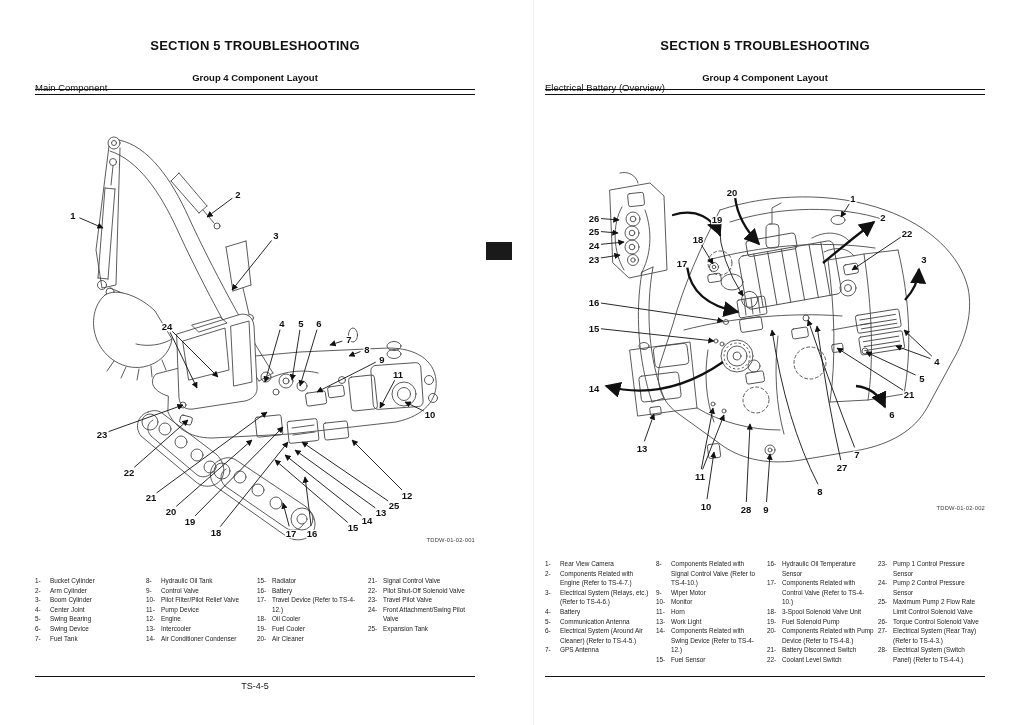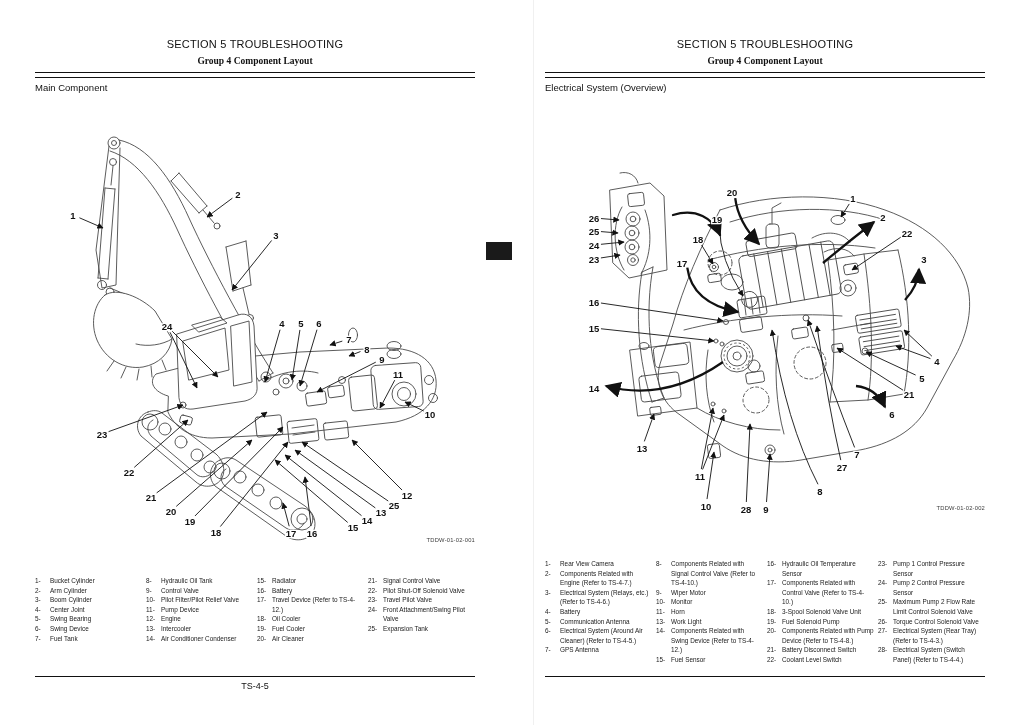--- a/index.html
+++ b/index.html
@@ -6,22 +6,22 @@
   body{
     width:1025px;height:725px;position:relative;background:#ffffff;
     font-family:"Liberation Sans",sans-serif;color:#111;overflow:hidden;
   }
   .sheet{position:absolute;inset:0;}
   .page{position:absolute;top:0;width:512px;height:725px;background:#fff;}
   .page .content{position:absolute;top:0;width:440px;height:725px;}
   #page-0 .content{left:35px;}
   #page-1 .content{left:32px;}
   .hdr{position:absolute;top:38px;left:0;width:440px;text-align:center;}
-  .section-title{font-size:11px;font-weight:normal;letter-spacing:.2px;}
-  .group-title{font-size:9.5px;font-weight:bold;margin-top:6px;font-family:Liberation Serif, serif;}
+  .section-title{font-size:13px;font-weight:bold;letter-spacing:.2px;}
+  .group-title{font-size:9.5px;font-weight:bold;margin-top:19px;}
   .hdr-rule{margin-top:6px;height:4px;border-top:1.6px solid #111;border-bottom:1.2px solid #111;}
   .subtitle{position:absolute;top:82px;left:0;font-size:9.5px;font-weight:normal;}
   .diagram{position:absolute;}
   #diagram-0{left:15px;top:130px;width:430px;height:430px;}
   #diagram-1{left:35px;top:160px;width:420px;height:360px;}
   .figcode{position:absolute;width:120px;text-align:right;font-size:5.8px;color:#3c3c3c;letter-spacing:.2px;}
   #figcode-0{left:320px;top:537px;}
   #figcode-1{left:320px;top:505px;}
   .legend{position:absolute;left:0;width:442px;display:grid;grid-template-columns:111px 111px 111px 109px;}
   #legend-0{top:576px;}
@@ -314,21 +314,21 @@
     </div>
   </div>
 
   <div class="page" id="page-1" style="left:513px;">
     <div class="content">
       <div class="hdr">
         <div class="section-title">SECTION 5 TROUBLESHOOTING</div>
         <div class="group-title">Group 4 Component Layout</div>
         <div class="hdr-rule"></div>
       </div>
-      <div class="subtitle">Electrical System (Overview)</div>
+      <div class="subtitle">Electrical Battery (Overview)</div>
 
       <svg class="diagram" id="diagram-1" viewBox="0 0 420 360">
         <defs>
           <marker id="ah1" viewBox="0 0 10 10" refX="9" refY="5" markerWidth="7" markerHeight="7" orient="auto-start-reverse">
             <path d="M0,0 L10,5 L0,10 z" fill="#111"></path>
           </marker>
         </defs>
         <g class="art">
 
           <path d="M 140,50 C 190,33 255,32 305,50 C 350,66 380,95 388,128 C 393,152 386,178 373,200 L 347,248 C 334,271 310,284 280,290 L 221,300 C 191,305 163,300 143,286 L 96,252 C 81,240 75,222 80,204 L 93,164 C 103,127 121,86 140,50 Z"></path>

